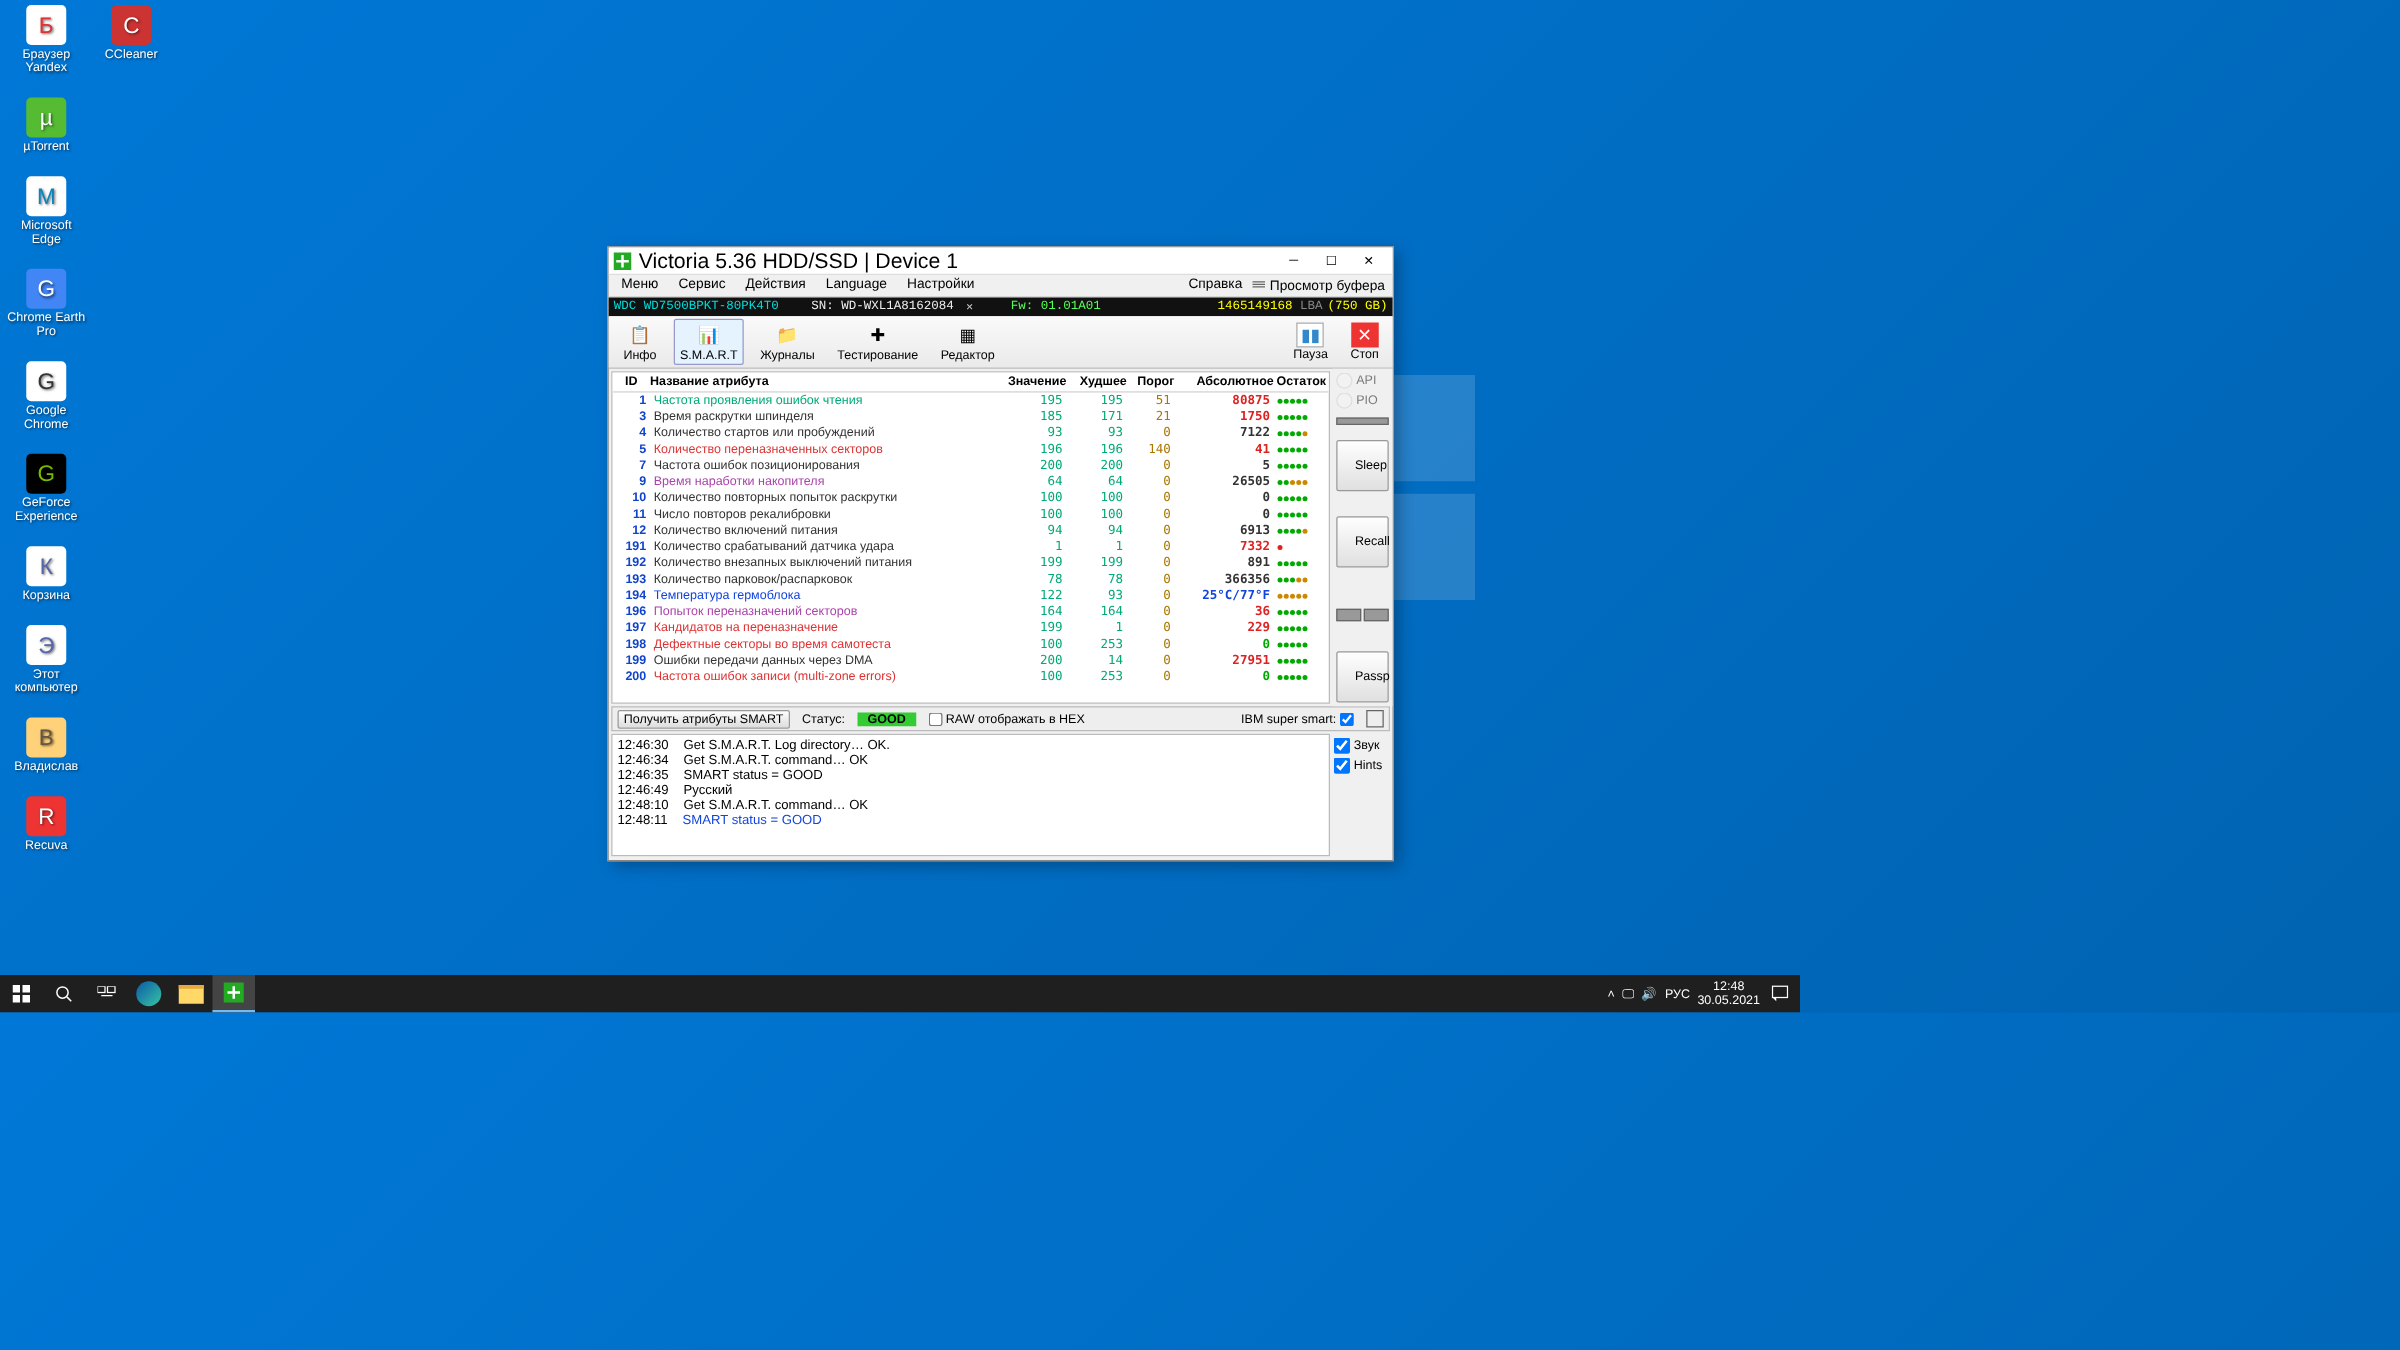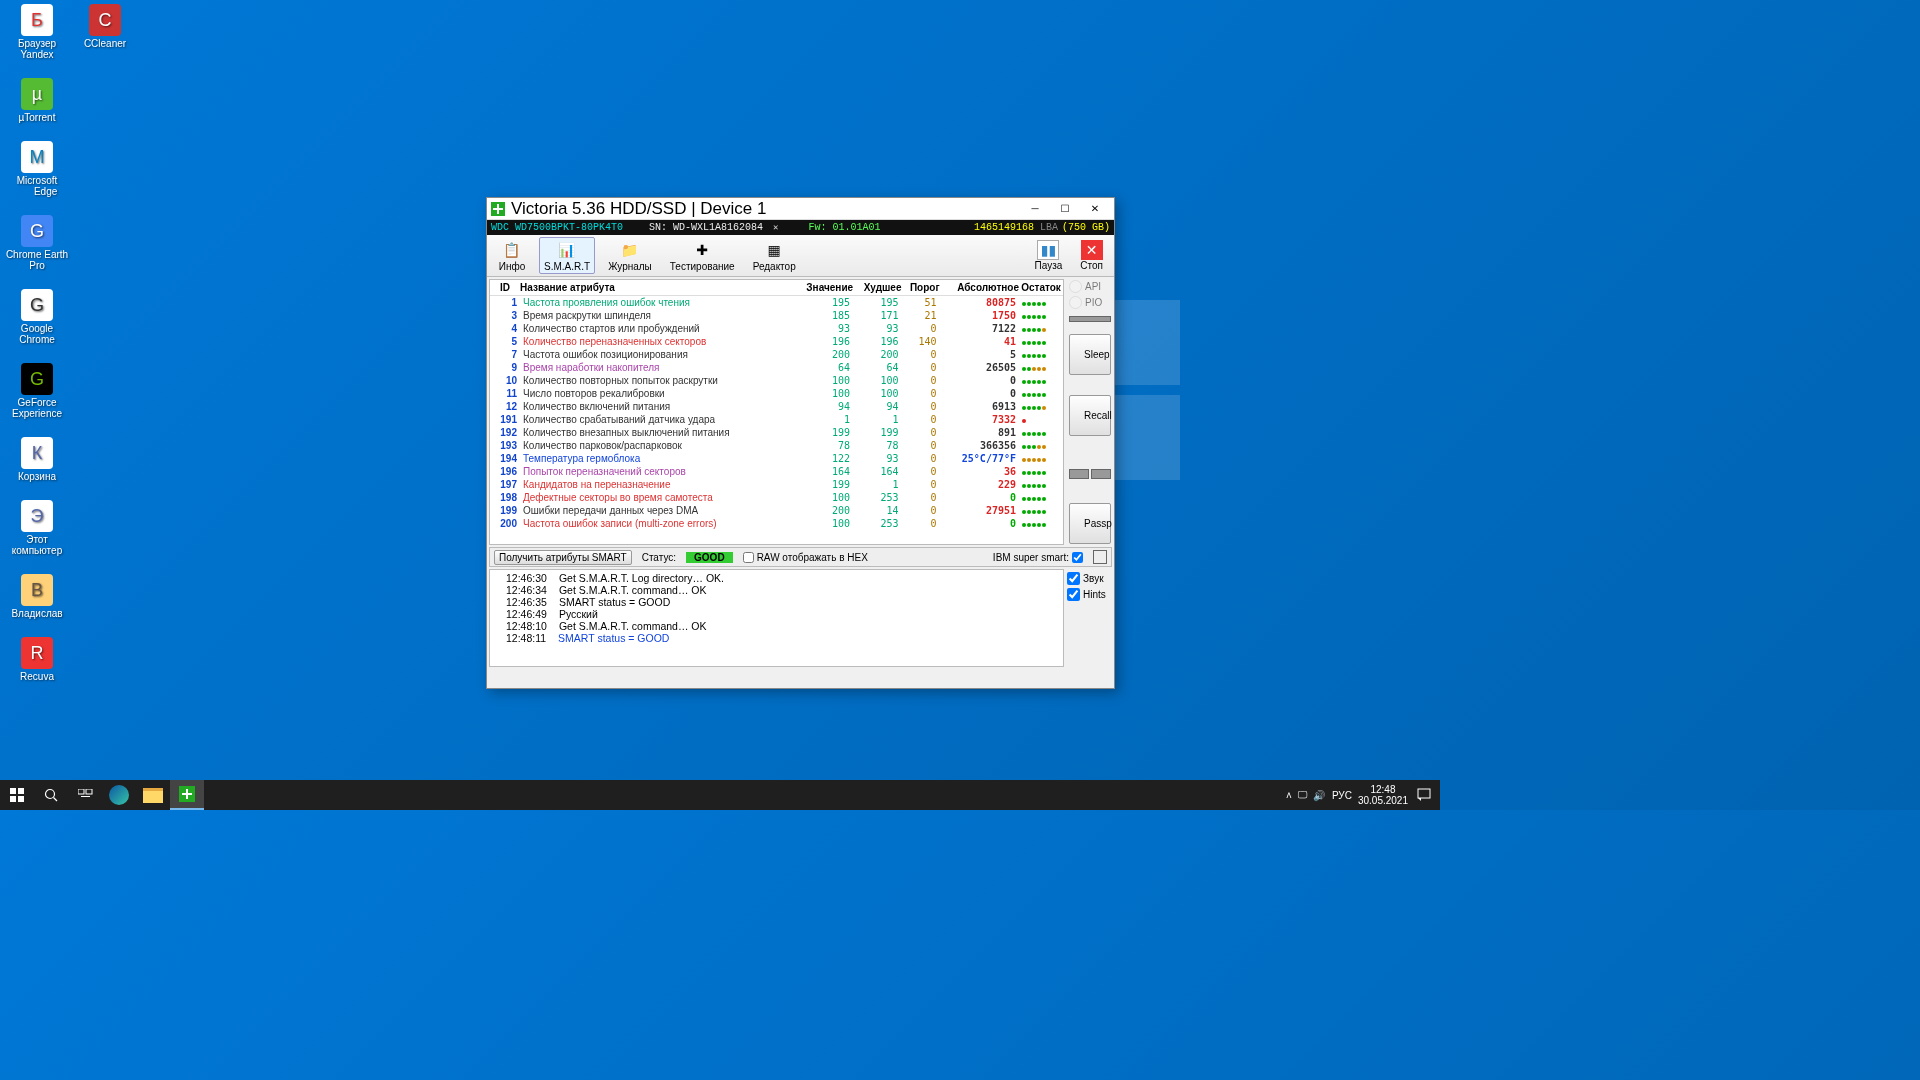--- a/index.html
+++ b/index.html
@@ -190,21 +190,21 @@
 .logarea {
   display: flex;
   height: 98px;
   margin: 2px;
 }
 .logtext {
   flex: 1;
   background:#fff;
   border:1px solid #bbb;
   overflow:auto;
-  padding:2px 16px;
+  padding:2px 4px;
   font-size: 10.5px;
 }
 .logline { display:flex; gap:12px; }
 .logline .ts { }
 .logline .msg.blue { color:#14d; }
 .rightlog { width:48px; padding:3px; display:flex; flex-direction:column; gap:3px; font-size:10px;}
 .rightlog .chk { display:flex; align-items:center; gap:3px;}
 
 .taskbar {
   position: absolute;
@@ -237,21 +237,21 @@
         <div class="ic" style="background: rgb(255, 255, 255); color: rgb(221, 51, 51);">Б</div>
         <div style="white-space: pre;">Браузер
 Yandex</div>
       </div>
       <div class="desk-icon">
         <div class="ic" style="background: rgb(85, 187, 51); color: rgb(255, 255, 255);">µ</div>
         <div style="white-space: pre;">µTorrent</div>
       </div>
       <div class="desk-icon">
         <div class="ic" style="background: rgb(255, 255, 255); color: rgb(10, 132, 193);">M</div>
-        <div style="white-space: pre; text-align: right;">Microsoft
+        <div style="white-space: pre;">Microsoft
 Edge</div>
       </div>
       <div class="desk-icon">
         <div class="ic" style="background: rgb(66, 133, 244); color: rgb(255, 255, 255);">G</div>
         <div style="white-space: pre;">Chrome Earth
 Pro</div>
       </div>
       <div class="desk-icon">
         <div class="ic" style="background: rgb(255, 255, 255); color: rgb(51, 51, 51);">G</div>
         <div style="white-space: pre;">Google
@@ -289,20 +289,39 @@
 
   <div class="window">
     <div class="titlebar">
       <div class="ticon"></div>
       <div class="title">Victoria 5.36 HDD/SSD | Device 1</div>
       <div class="wbtn">─</div>
       <div class="wbtn">☐</div>
       <div class="wbtn close">✕</div>
     </div>
 
+    <div class="menubar">
+      <span id="menuitems" style="display: flex;">
+          <div class="mitem">Меню</div>
+          <div class="mitem">Сервис</div>
+          <div class="mitem">Действия</div>
+          <div class="mitem">Language</div>
+          <div class="mitem">Настройки</div>
+        </span>
+      <div class="spacer"></div>
+      <div class="mitem">Справка</div>
+      <div class="buf">
+        <span class="bic">
+            <span></span>
+            <span></span>
+            <span></span>
+          </span>
+        <span>Просмотр буфера</span>
+      </div>
+    </div>
 
     <div class="infobar">
       <span class="dev">WDC WD7500BPKT-80PK4T0</span>
       <span class="sn">
         <span>SN:</span>
         <span>WD-WXL1A8162084</span>
       </span>
       <span class="xclose">✕</span>
       <span class="fw">
         <span>Fw:</span>

